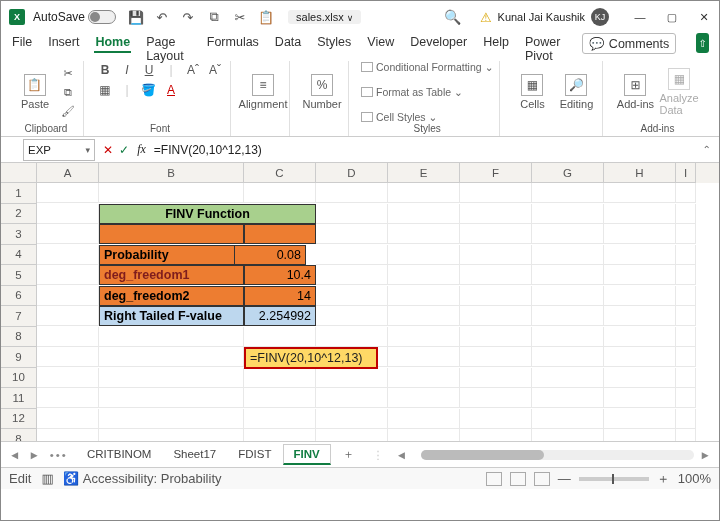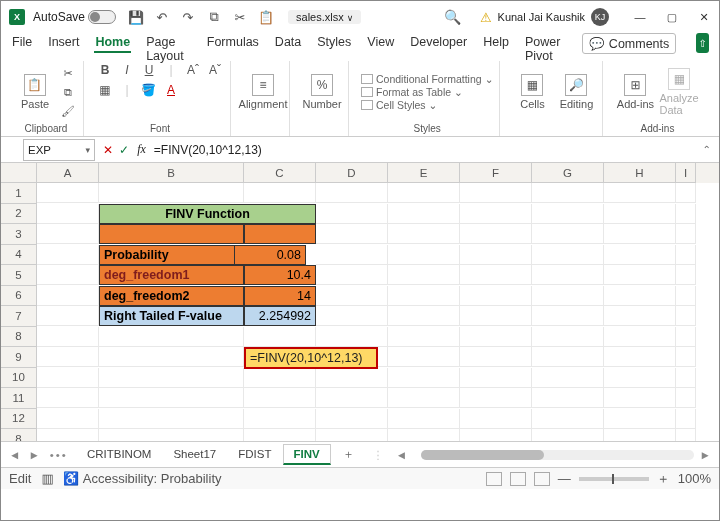--- a/index.html
+++ b/index.html
@@ -29,21 +29,21 @@
 .group:last-child{border-right:none}
 .group .body{flex:1;display:flex;align-items:center;gap:4px}
 .group .label{font-size:10px;color:#555;padding-bottom:2px}
 .bigbtn{display:flex;flex-direction:column;align-items:center;gap:2px;width:40px;color:#555}
 .bigico{width:22px;height:22px;border:1px solid #aaa;display:flex;align-items:center;justify-content:center;font-size:12px}
 .vbtns{display:flex;flex-direction:column;gap:1px;font-size:11px}
 .vbtns span{width:18px;height:18px;display:flex;align-items:center;justify-content:center}
 .fontgrp .body{flex-direction:column;align-items:flex-start;gap:2px}
 .frow{display:flex;gap:4px;align-items:center}
 .frow span{min-width:18px;height:18px;display:flex;align-items:center;justify-content:center;font-size:12px}
-.stylelist{display:flex;flex-direction:column;gap:1px;font-size:10.5px;color:#666}
+.stylelist{display:flex;flex-direction:column;gap:13px;font-size:10.5px;color:#666}
 .stylelist div{display:flex;align-items:center;gap:3px}
 .sq{width:12px;height:10px;border:1px solid #aaa}
 .fx-bar{height:26px;display:flex;align-items:center;border-bottom:1px solid #ccc}
 .namebox{width:72px;height:22px;border:1px solid #bbb;margin-left:22px;padding:0 4px;display:flex;align-items:center;font-size:11.5px}
 .namebox .dd{margin-left:auto;color:#666;font-size:9px}
 .fx-btns{display:flex;gap:6px;margin:0 8px;color:#555}
 .fx-lbl{font-style:italic;font-family:"Times New Roman",serif;font-size:12px;margin-right:4px}
 .fx-input{flex:1;height:22px;padding:0 4px;font-size:12px;display:flex;align-items:center}
 .fx-exp{margin-right:8px;color:#666;font-size:10px}
 .grid-area{position:relative;height:278px;overflow:hidden;background:#fff}

